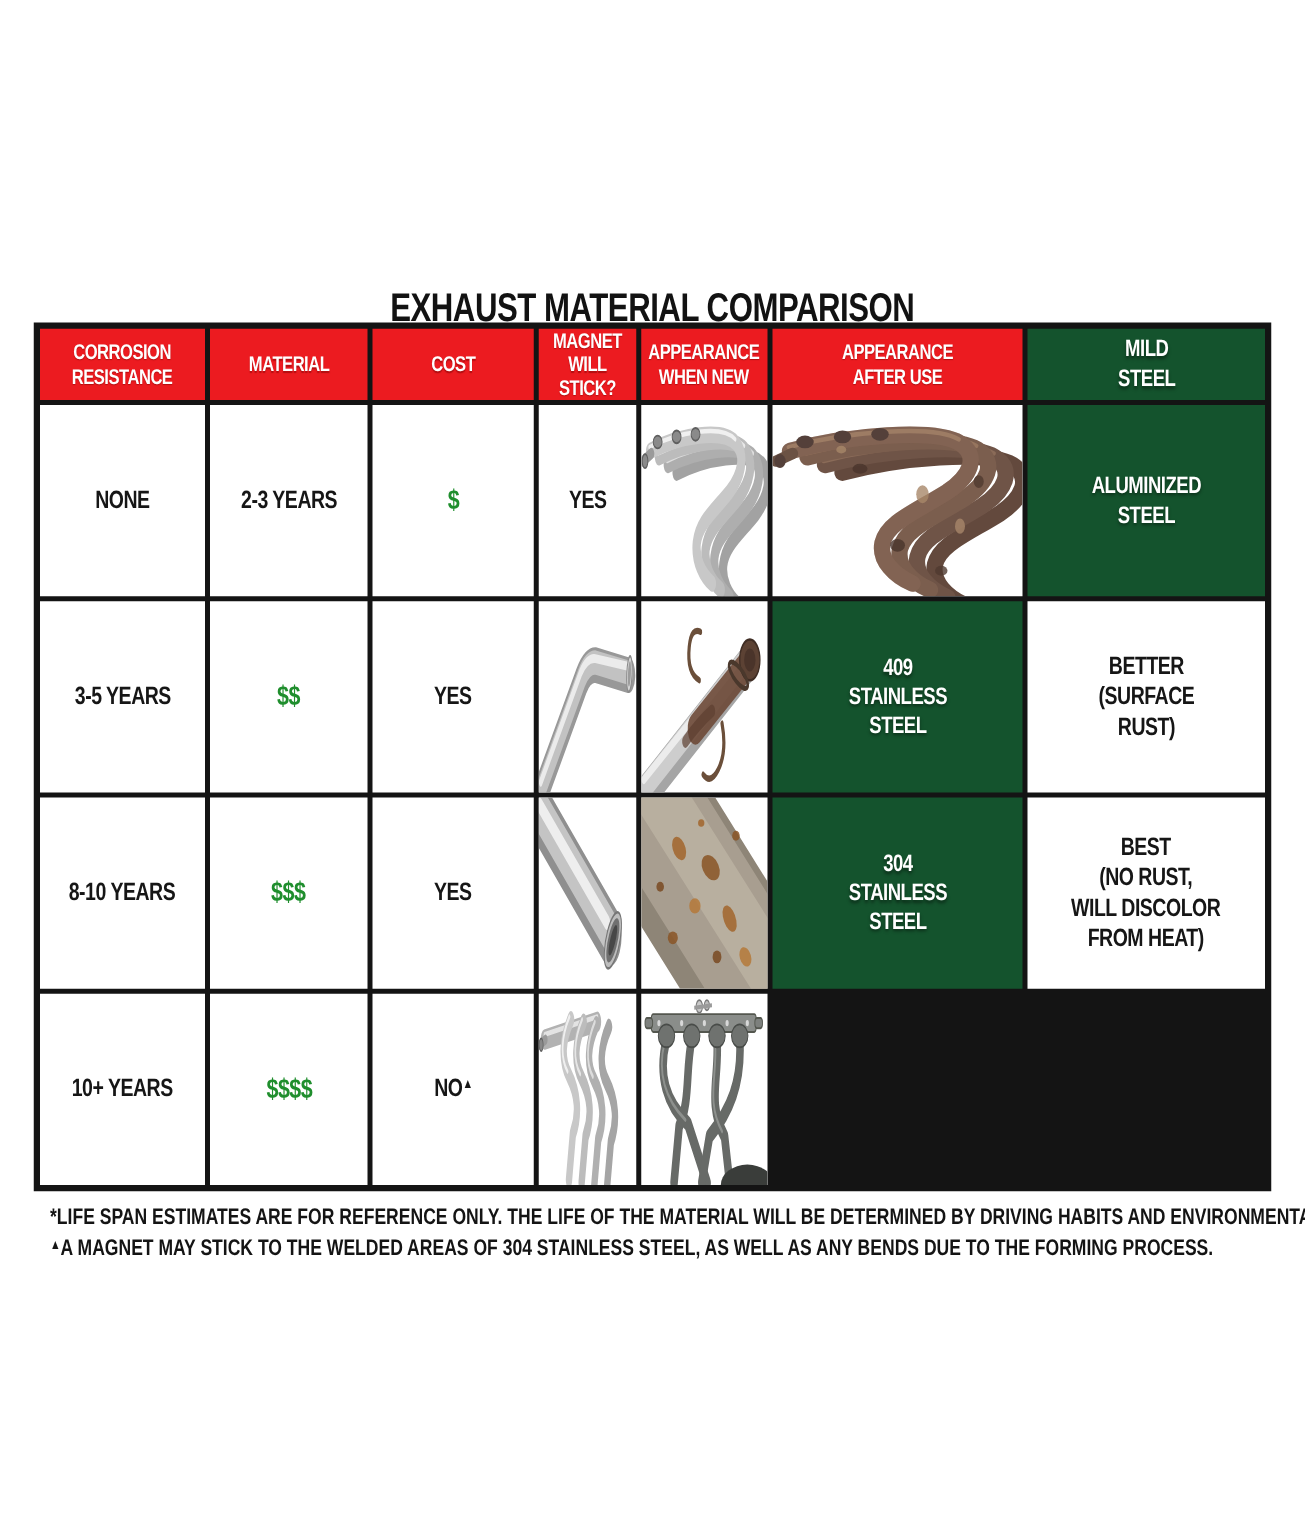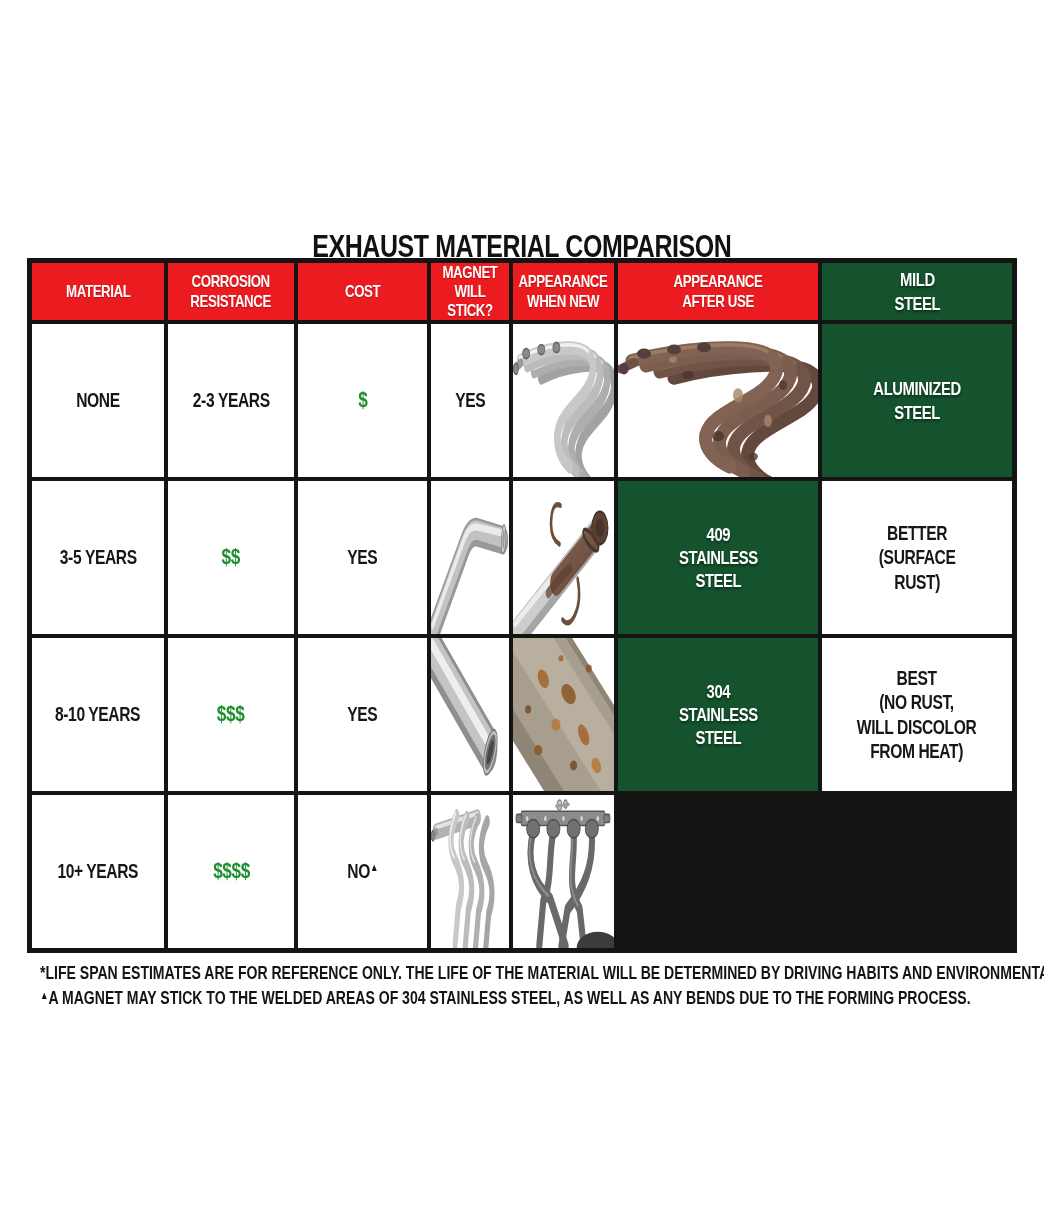--- a/index.html
+++ b/index.html
@@ -42,25 +42,25 @@
 
 <div class="page">
 
   <div class="title">
     <span class="cx">EXHAUST MATERIAL COMPARISON</span>
   </div>
 
   <div class="comp-table">
 
     <div class="cell hdr">
-        <span class="cx pre">MATERIAL</span>
-      </div>
-    <div class="cell hdr">
         <span class="cx pre">CORROSION
 RESISTANCE</span>
+      </div>
+    <div class="cell hdr">
+        <span class="cx pre">MATERIAL</span>
       </div>
     <div class="cell hdr">
         <span class="cx pre">COST</span>
       </div>
     <div class="cell hdr">
         <span class="cx pre">MAGNET
 WILL STICK?</span>
       </div>
     <div class="cell hdr">
         <span class="cx pre">APPEARANCE

